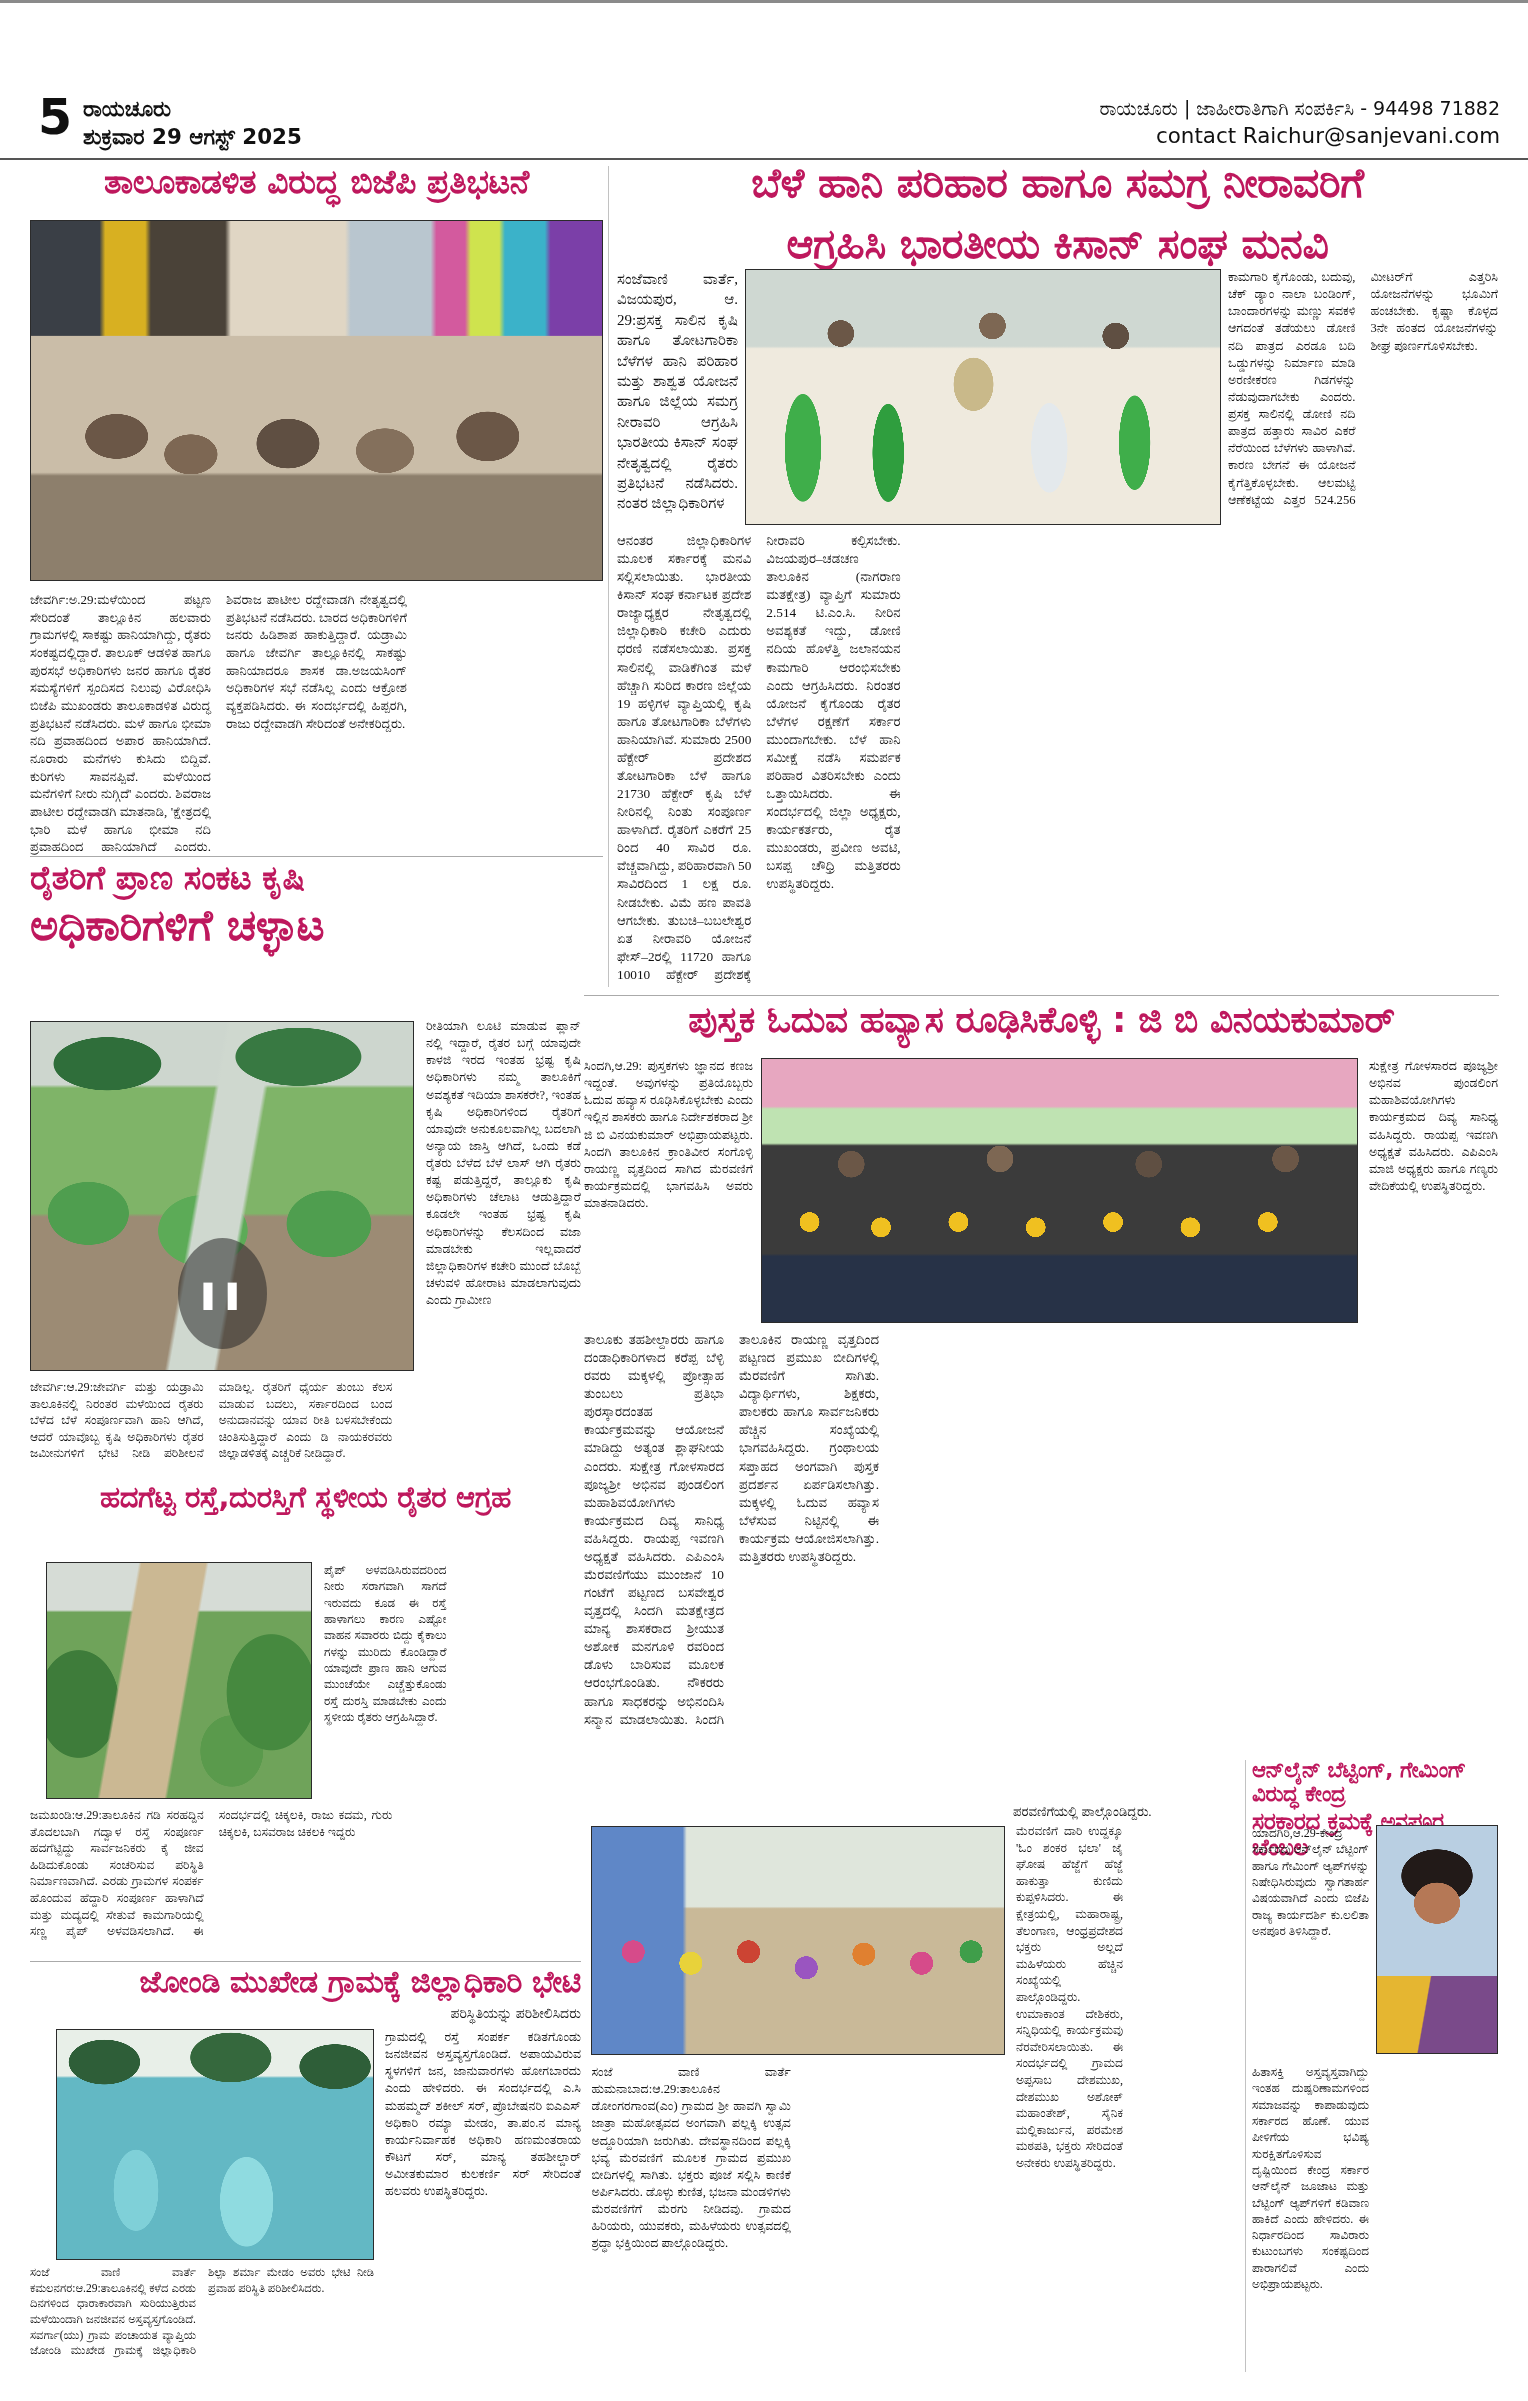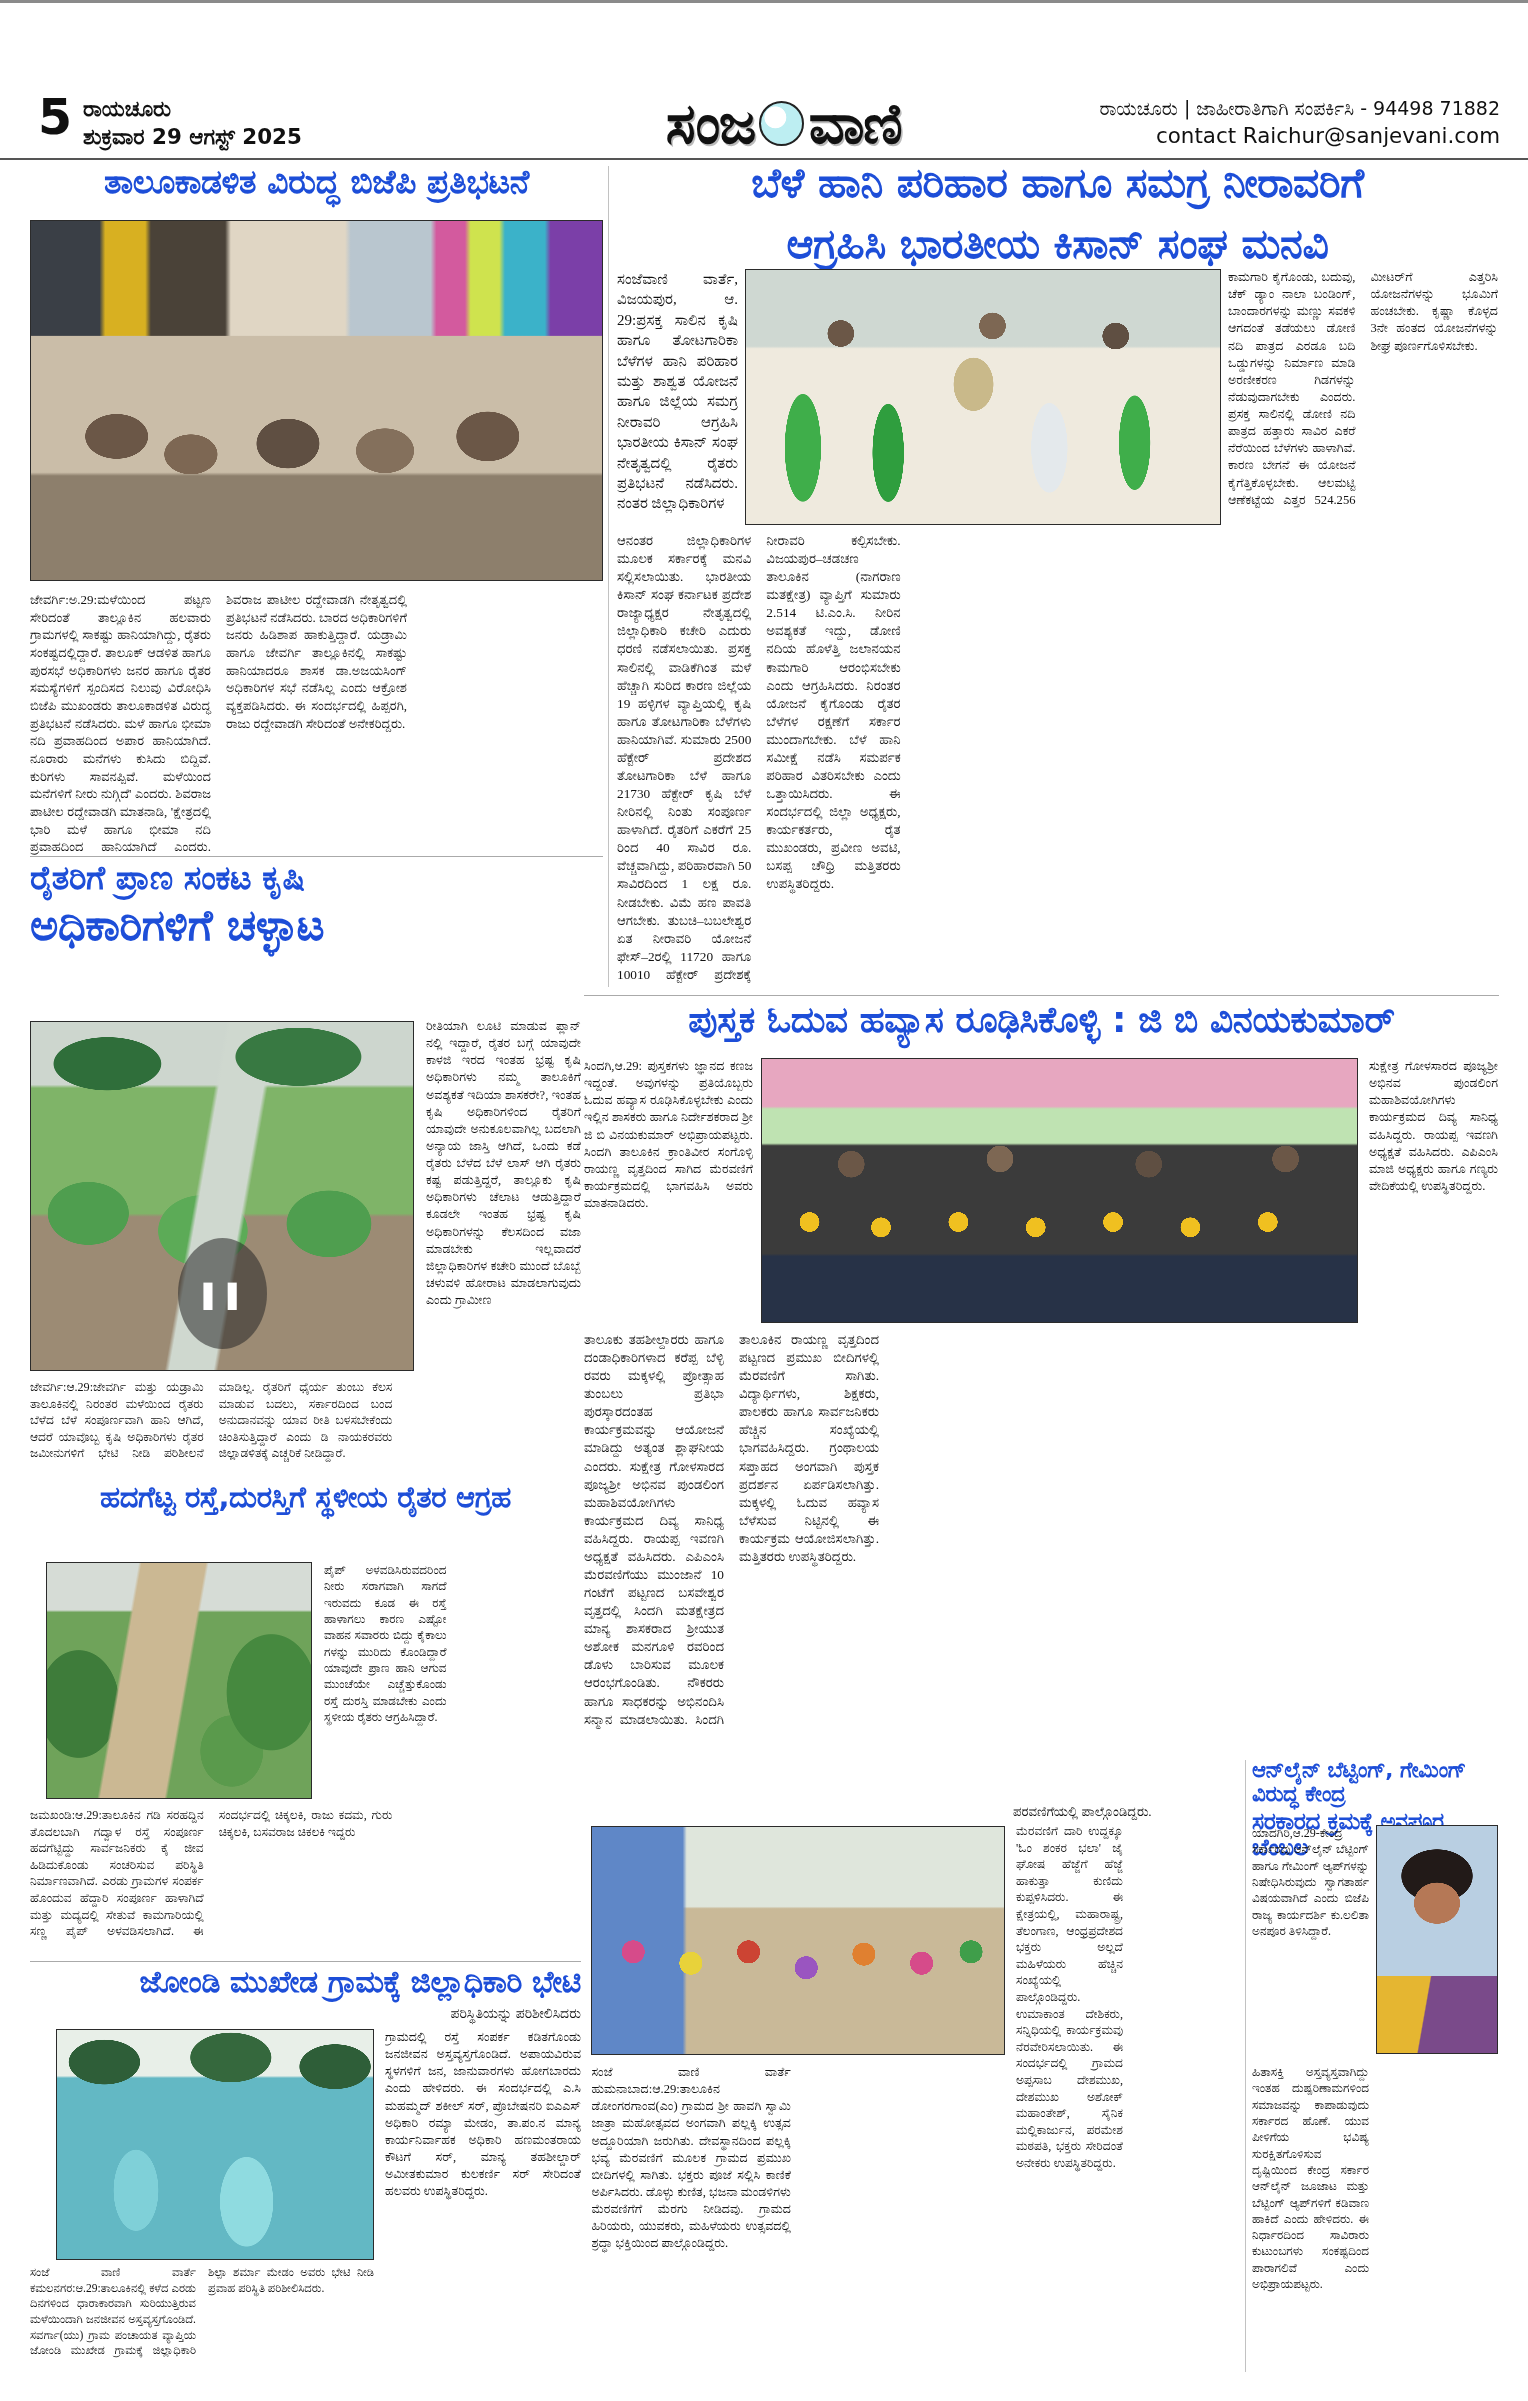--- a/index.html
+++ b/index.html
@@ -2,21 +2,21 @@
 <html style="font-size:12px"><head>
 <meta charset="utf-8">
 <style>
   html,body{margin:0;padding:0;background:#e8e8e8;}
   .page{position:relative;width:1528px;height:2401px;background:#ffffff;
         font-family:"Liberation Serif","DejaVu Serif",serif;color:#111;overflow:hidden;}
   .abs{position:absolute;}
   .rule-h{background:#8a8a8a;}
   .rule-v{background:#c2c2c2;width:0.7px;}
   .headline{font-family:"DejaVu Sans","Liberation Sans",sans-serif;font-weight:bold;
-            color:#1d4ed8;text-align:center;line-height:1.12;letter-spacing:-0.4px;}
+            color:#be185d;text-align:center;line-height:1.12;letter-spacing:-0.4px;}
   .bodytext{font-size:13px;line-height:1.36;text-align:justify;
             font-family:"Liberation Serif","DejaVu Serif",serif;
             column-gap:15px;column-fill:auto;overflow:hidden;word-break:break-word;}
   .photo{border:1.5px solid #2b2b2b;box-sizing:border-box;overflow:hidden;position:absolute;}
   .pagenum{font-family:"DejaVu Sans",sans-serif;font-weight:bold;}
   .masthead-txt{font-family:"DejaVu Sans",sans-serif;font-weight:bold;
                 text-shadow:1.5px 1.5px 0 #bbb;letter-spacing:-1.5px;}
   .contact{font-family:"DejaVu Sans","Liberation Sans",sans-serif;text-align:right;line-height:1.35;}
   .smallnote{font-family:"Liberation Serif",serif;font-size:14px;}
   .pause-overlay{position:absolute;left:50%;top:62%;width:89px;height:111px;margin-left:-44px;
@@ -28,26 +28,20 @@
 <body>
 
 <div class="page">
 
   <div class="abs rule-h" style="left:0;top:120;width:1528px;height:3px;"></div>
 
   <div class="abs pagenum" style="left:38px;top:93px;font-size:49px;line-height:1;">5</div>
   <div class="abs" style="left:83px;top:96px;font-size:21.4px;font-weight:bold;font-family:'DejaVu Sans',sans-serif;">ರಾಯಚೂರು</div>
   <div class="abs" style="left:83px;top:124px;font-size:21.4px;font-weight:bold;font-family:'DejaVu Sans',sans-serif;">ಶುಕ್ರವಾರ 29 ಆಗಸ್ಟ್  2025</div>
 
-  <div class="abs" style="left:621px;top:90px;width:325px;height:67px;display:flex;align-items:center;justify-content:center;gap:4.4px;">
-    <span class="masthead-txt" style="font-size:56px;">ಸಂಜ</span>
-    <span style="display:inline-block;width:41px;height:41px;border-radius:50%;border:2.2px solid #222;
-                 background:radial-gradient(circle at 35% 35%, #ffffff 0 28%, #bdeef2 30% 100%);"></span>
-    <span class="masthead-txt" style="font-size:56px;">ವಾಣಿ</span>
-  </div>
 
   <div class="abs contact" style="right:28px;top:96px;">
     <div style="font-size:19px;">ರಾಯಚೂರು  |  ಜಾಹೀರಾತಿಗಾಗಿ ಸಂಪರ್ಕಿಸಿ - 94498 71882</div>
     <div style="font-size:21.4px;">contact Raichur@sanjevani.com</div>
   </div>
 
   <div class="abs rule-h" style="left:0;top:158px;width:1528px;height:1.5px;background:#555;"></div>
 
   <div class="abs" style="left:30px;top:164px;width:573px;height:695px;">
     <div class="headline" style="font-size:33px;height:50px;">ತಾಲೂಕಾಡಳಿತ ವಿರುದ್ಧ ಬಿಜೆಪಿ ಪ್ರತಿಭಟನೆ</div>

